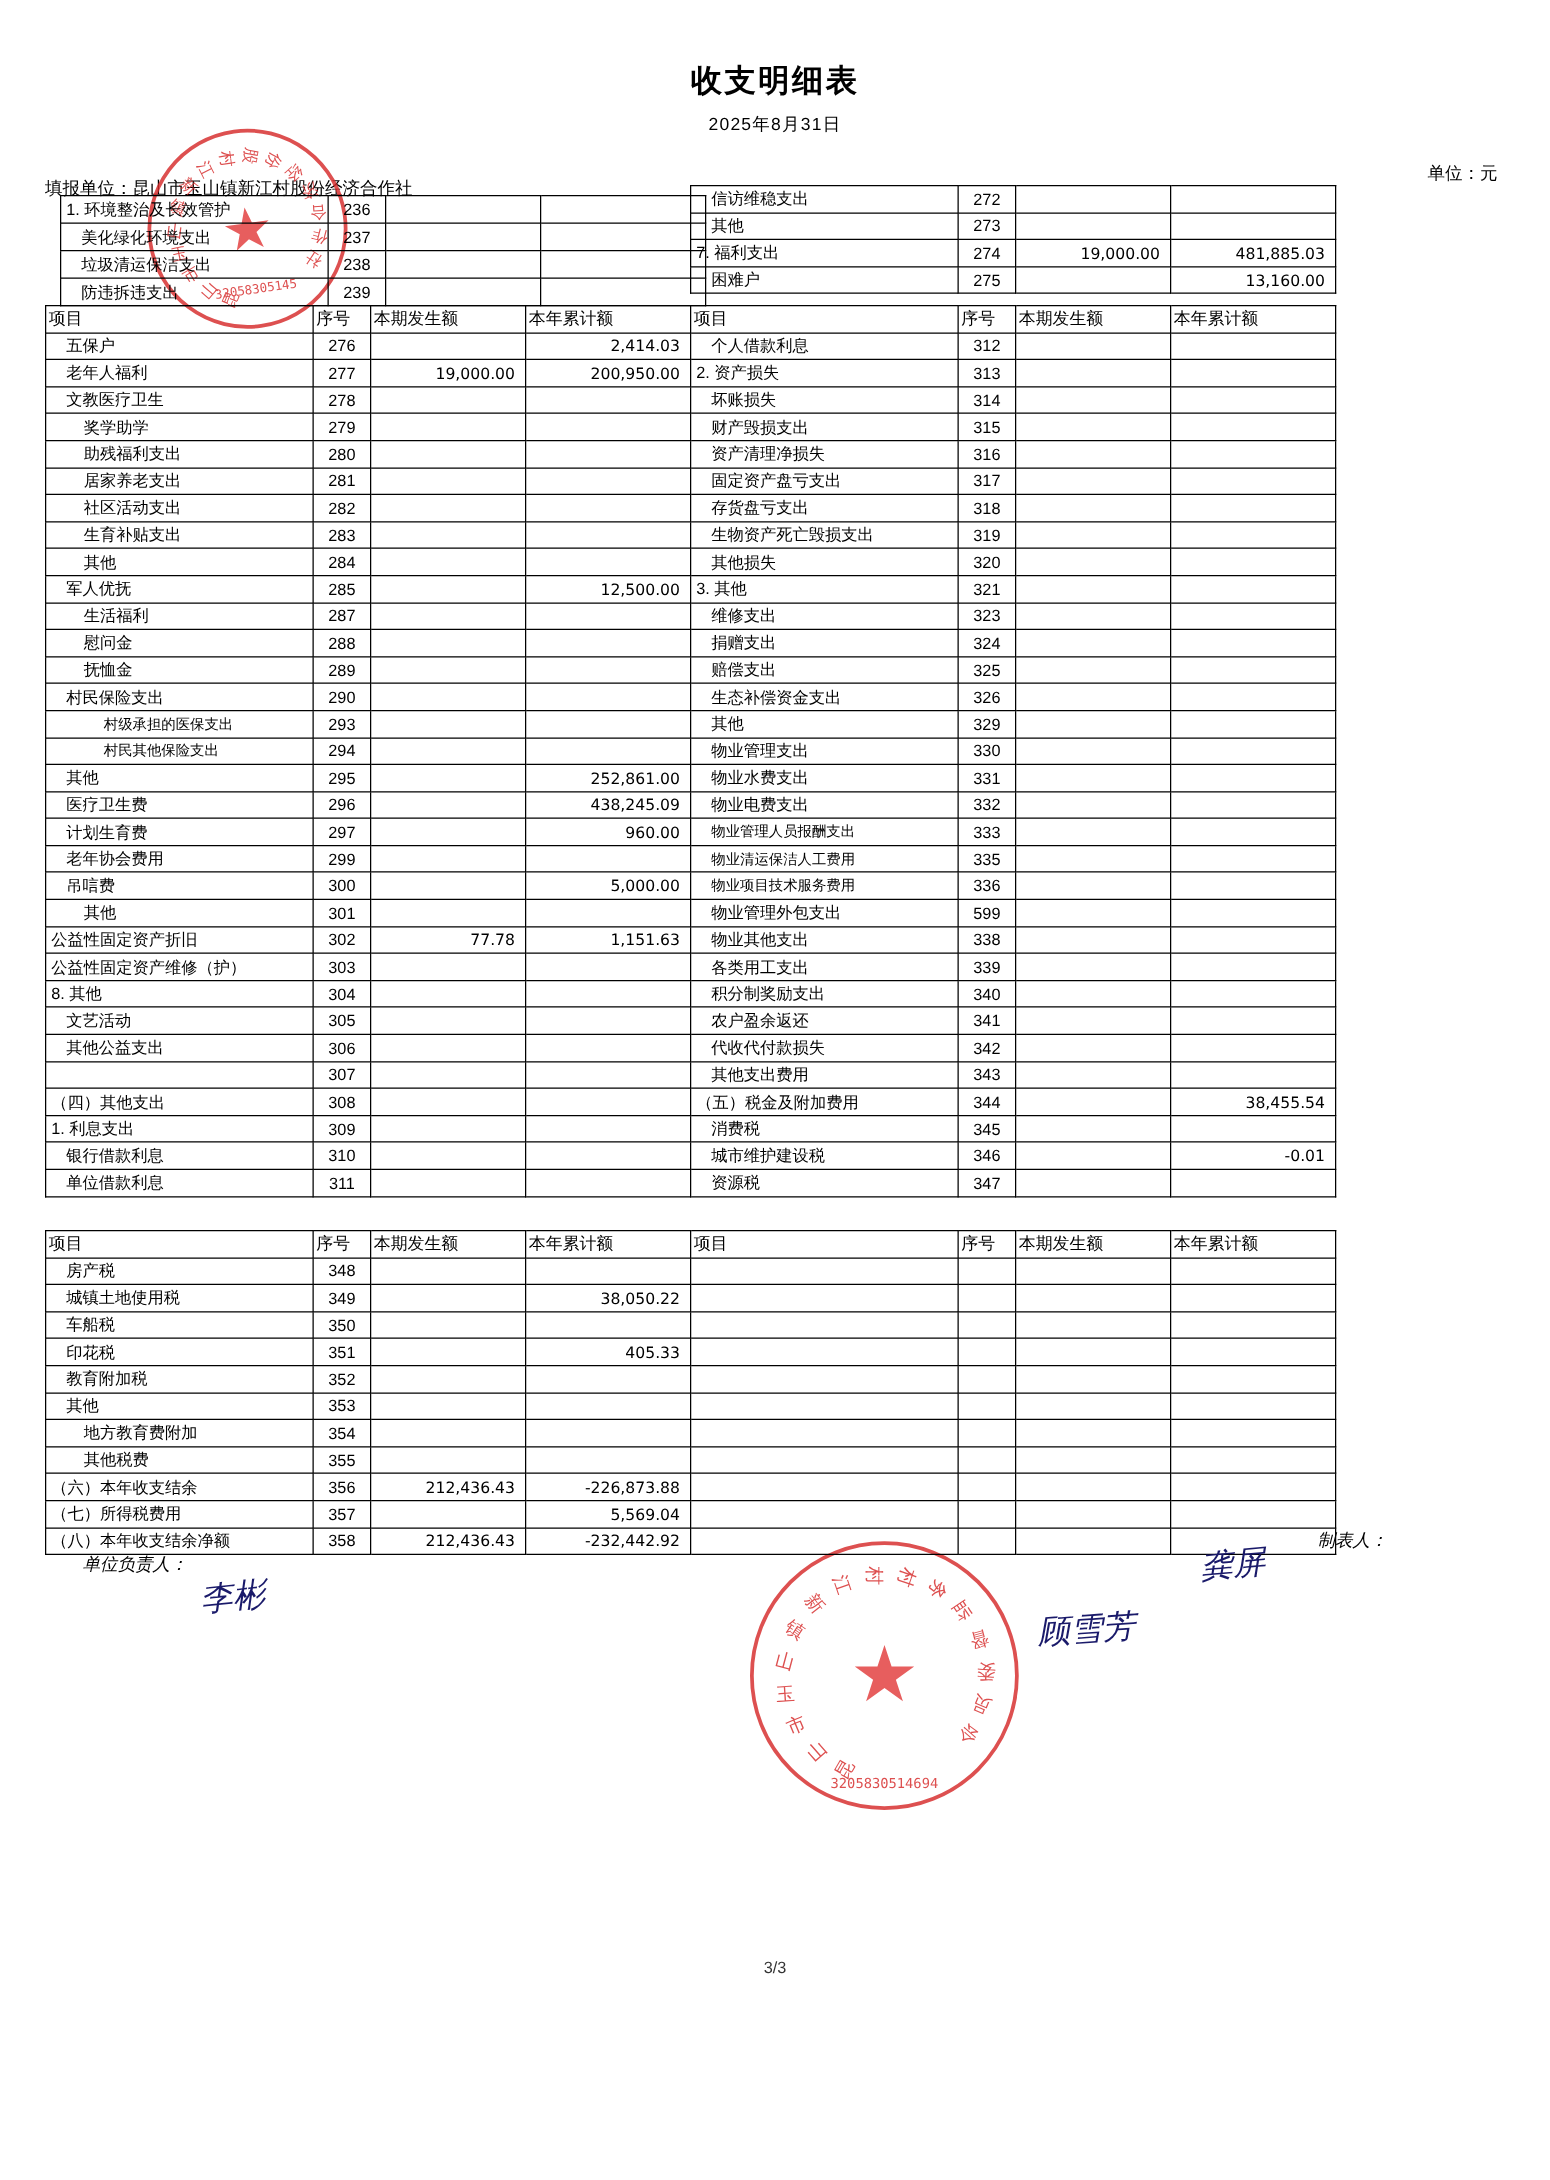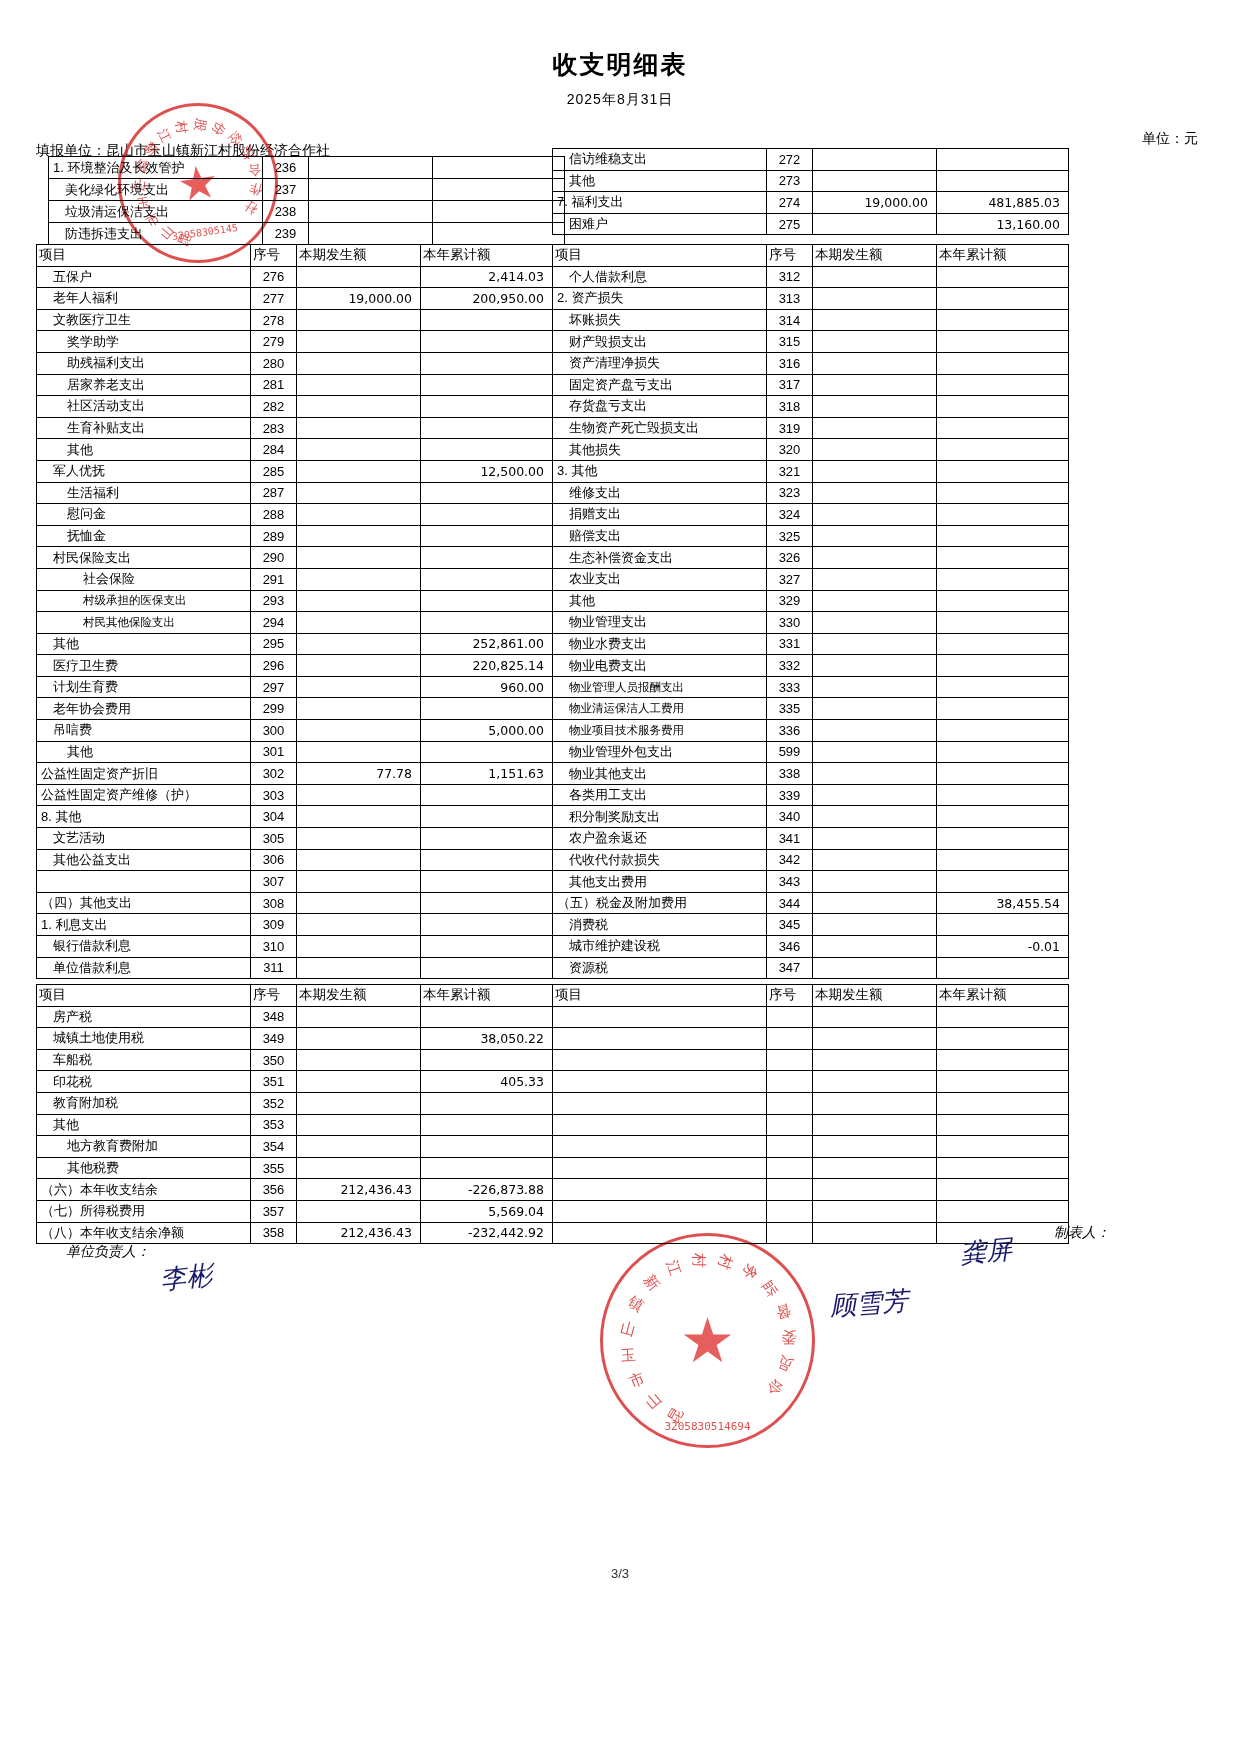--- a/index.html
+++ b/index.html
@@ -421,30 +421,20 @@
           <td class="lbl i1">村民保险支出</td>
           <td class="num">290</td>
           <td class="amt"></td>
           <td class="amt"></td>
           <td class="lbl i1">生态补偿资金支出</td>
           <td class="num">326</td>
           <td class="amt"></td>
           <td class="amt"></td>
         </tr>
         <tr>
-          <td class="lbl i3">社会保险</td>
-          <td class="num">291</td>
-          <td class="amt"></td>
-          <td class="amt"></td>
-          <td class="lbl i1">农业支出</td>
-          <td class="num">327</td>
-          <td class="amt"></td>
-          <td class="amt"></td>
-        </tr>
-        <tr>
           <td class="lbl i3 small">村级承担的医保支出</td>
           <td class="num">293</td>
           <td class="amt"></td>
           <td class="amt"></td>
           <td class="lbl i1">其他</td>
           <td class="num">329</td>
           <td class="amt"></td>
           <td class="amt"></td>
         </tr>
         <tr>
@@ -464,21 +454,21 @@
           <td class="amt">252,861.00</td>
           <td class="lbl i1">物业水费支出</td>
           <td class="num">331</td>
           <td class="amt"></td>
           <td class="amt"></td>
         </tr>
         <tr>
           <td class="lbl i1">医疗卫生费</td>
           <td class="num">296</td>
           <td class="amt"></td>
-          <td class="amt">220,825.14</td>
+          <td class="amt">438,245.09</td>
           <td class="lbl i1">物业电费支出</td>
           <td class="num">332</td>
           <td class="amt"></td>
           <td class="amt"></td>
         </tr>
         <tr>
           <td class="lbl i1">计划生育费</td>
           <td class="num">297</td>
           <td class="amt"></td>
           <td class="amt">960.00</td>

